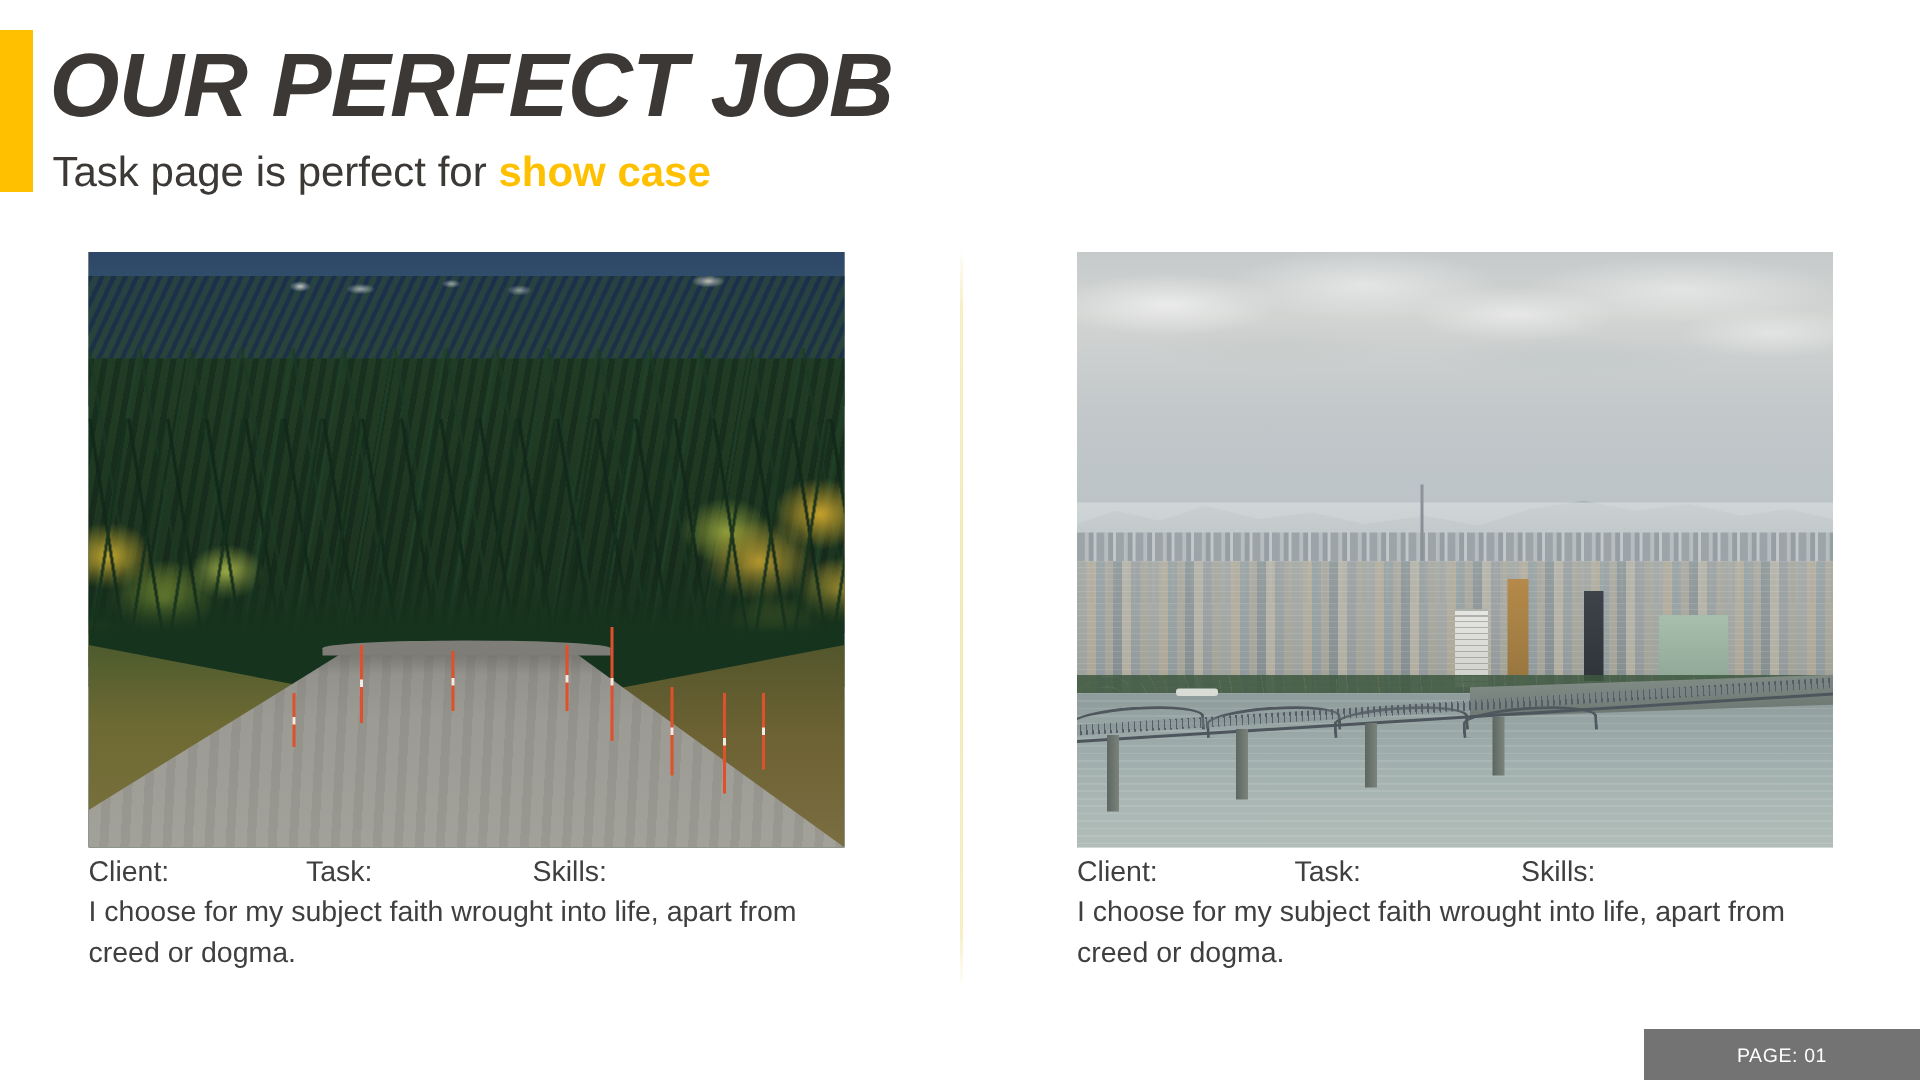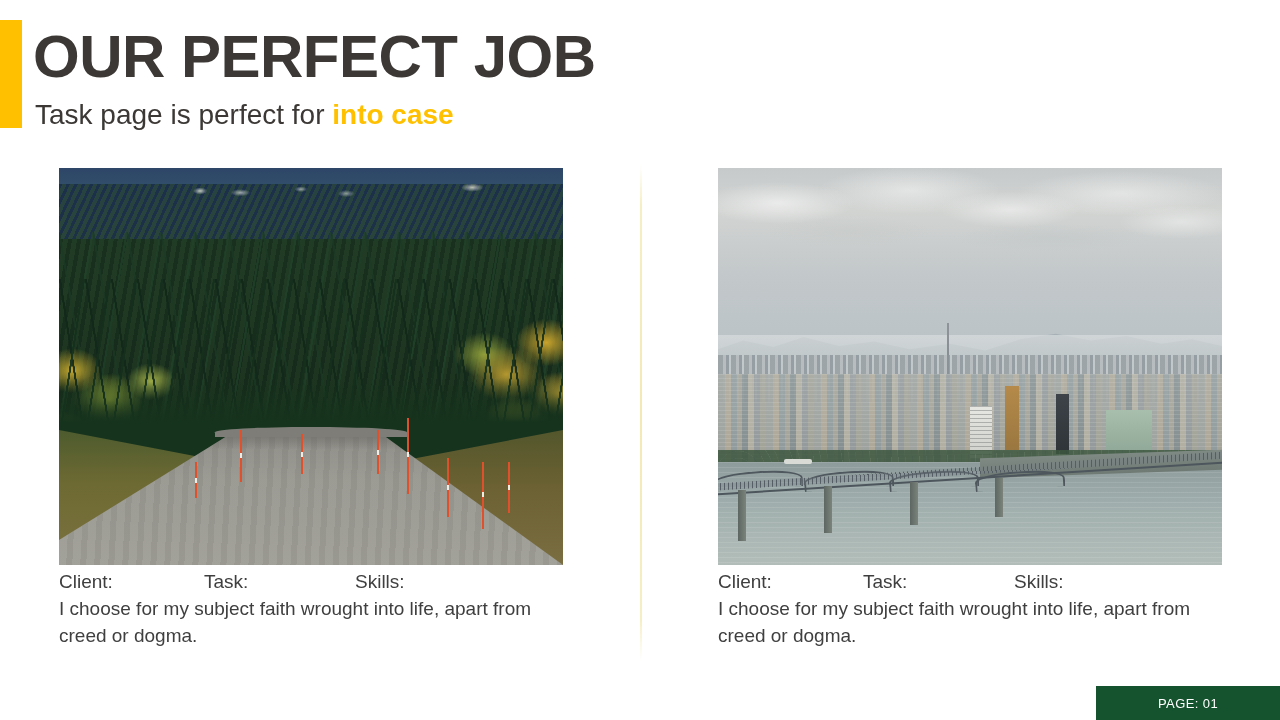--- a/index.html
+++ b/index.html
@@ -28,20 +28,21 @@
   #page-title {
     position: absolute;
     left: 33px;
     top: 24px;
     font-size: 60px;
     line-height: 66px;
     font-weight: bold;
     color: #3B3835;
     letter-spacing: -0.5px;
     white-space: nowrap;
+    font-style: italic;
   }
   #page-subtitle {
     position: absolute;
     left: 35px;
     top: 98px;
     font-size: 28px;
     line-height: 34px;
     color: #3B3835;
     white-space: nowrap;
   }
@@ -99,21 +100,21 @@
     width: 515px;
   }
 
   
   #page-badge {
     position: absolute;
     left: 1096px;
     top: 686px;
     width: 184px;
     height: 34px;
-    background: #14532d;
+    background: #737373;
     color: #FFFFFF;
     font-size: 13px;
     letter-spacing: 0.4px;
     display: flex;
     align-items: center;
     justify-content: center;
   }
 
   
   .forest { background: #1d2d1a; }
@@ -347,21 +348,21 @@
     background: #d8dbd6; border-radius: 2px;
   }
 </style>
 </head>
 <body>
 
 <div id="accent-bar"></div>
 
 <div id="page-title">OUR PERFECT JOB</div>
 
-<div id="page-subtitle"><span>Task page is perfect for </span><span class="highlight">into case</span></div>
+<div id="page-subtitle"><span>Task page is perfect for </span><span class="highlight">show case</span></div>
 
 <div id="divider"></div>
 
 <div class="column" id="column-left">
 
   <div class="photo forest">
     <div class="f-sky"></div>
     <div class="f-ridge"></div>
     <div class="f-mid"></div>
     <div class="f-trees-back"></div>

